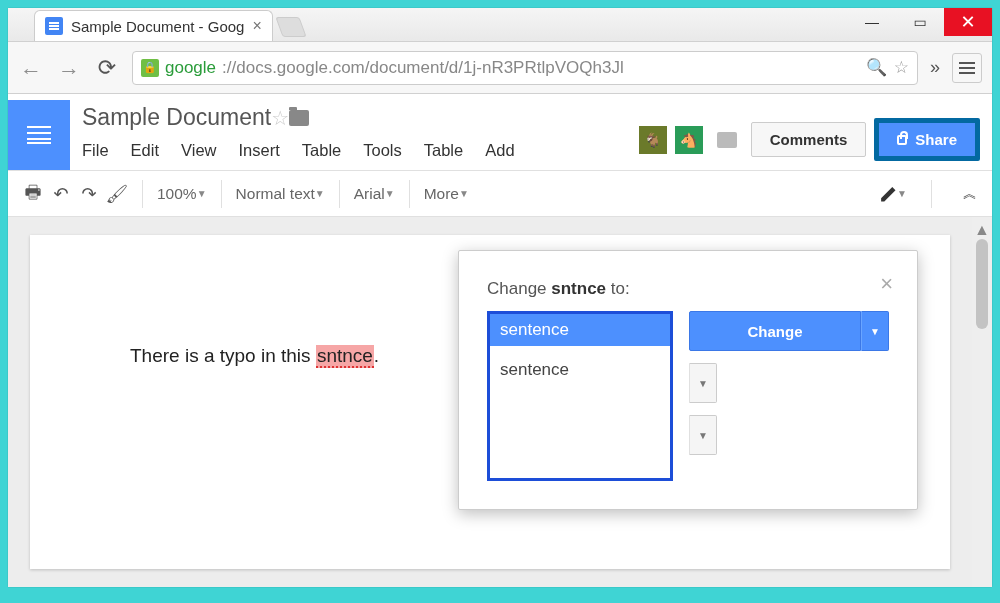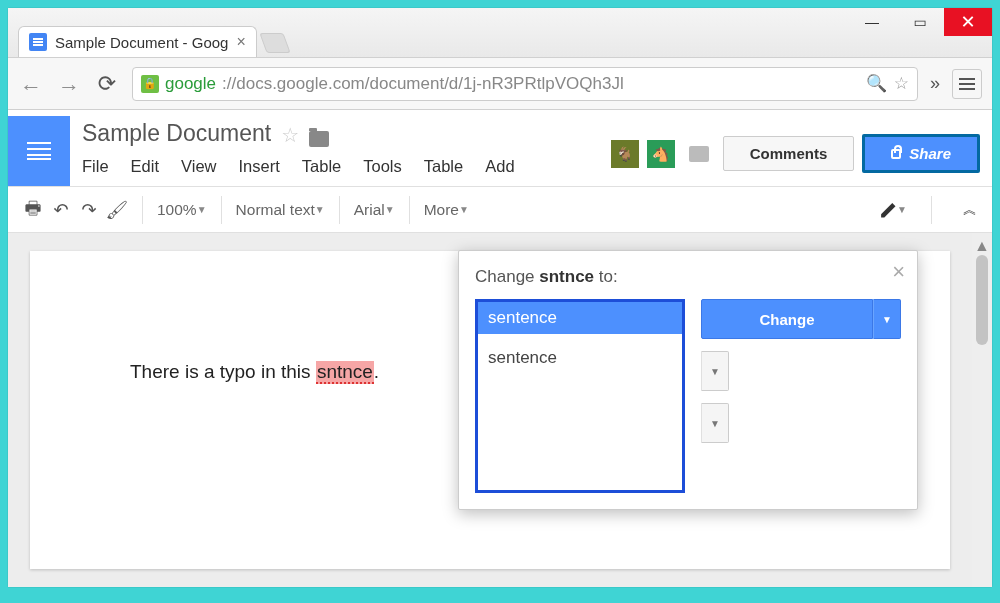--- a/index.html
+++ b/index.html
@@ -27,26 +27,26 @@
     display: flex;
     z-index: 10;
   }
   .win-btn {
     width: 48px; height: 28px;
     display:flex; align-items:center; justify-content:center;
     font-size: 14px; color:#333;
   }
   .win-close { background:#e81123; color:#fff; font-size:18px; }
   .tab-strip {
-    height: 50px;
+    height: 34px;
     background: linear-gradient(#f5f5f5,#e9e9e9);
     border-bottom: 1px solid #d0d0d0;
     display:flex;
     align-items:flex-end;
-    padding-left: 10px;
+    padding-left: 26px;
   }
   .tab {
     background:#fff;
     border: 1px solid #ccc;
     border-bottom: none;
     border-top-left-radius: 6px;
     border-top-right-radius: 6px;
     padding: 6px 10px;
     display:flex;
     align-items:center;
@@ -113,33 +113,33 @@
   }
   .docs-logo{
     width:62px;height:70px;background:#4d90fe;
     display:flex;align-items:center;justify-content:center;margin-right:12px;
     flex-shrink: 0;
   }
   .docs-logo-inner{width:24px;height:18px;border-top:2px solid #fff;border-bottom:2px solid #fff;position:relative;}
   .docs-logo-inner::before,.docs-logo-inner::after{content:"";position:absolute;left:0;right:0;height:2px;background:#fff;}
   .docs-logo-inner::before{top:4px;} .docs-logo-inner::after{top:10px;}
   .docs-middle{flex:1;display:flex;flex-direction:column;}
-  .doc-title-row{display:flex;align-items:flex-end;gap:10px;padding-top:4px;}
+  .doc-title-row{display:flex;align-items:center;padding-top:4px;}
   .doc-title{font-size:23px;color:#555;}
   .star{color:#ccc;font-size:20px;}
   .folder{width:20px;height:16px;background:#888;border-radius:2px;position:relative;}
   .folder::before{content:"";position:absolute;top:-3px;left:0;width:8px;height:3px;background:#888;border-radius:1px 1px 0 0;}
   .menu-row{display:flex;gap:22px;padding:10px 0 10px 0;font-size:16.5px;color:#333;}
   .right-cluster{display:flex;align-items:center;gap:8px;margin-left:auto;padding-top:18px;}
   .peer{width:28px;height:28px;display:flex;align-items:center;justify-content:center;color:#fff;font-size:14px;}
   .peer1{background:#6b7a2a;} .peer2{background:#2a9c58;}
   .chat-ic{width:20px;height:16px;background:#bbb;border-radius:2px;position:relative;margin:0 6px;}
   .btn{border:1px solid #ccc;background:#f7f7f7;color:#333;font-weight:bold;font-size:15px;
-       padding:8px 26px;border-radius:2px;}
-  .btn-share{background:#4d90fe;border:3px solid #0369a1;color:#fff;display:flex;align-items:center;gap:8px;font-style:italic;}
+       padding:8px 18px;border-radius:2px;}
+  .btn-share{background:#4d90fe;border:5px solid #0369a1;color:#fff;display:flex;align-items:center;gap:8px;}
   .lock-ic{width:10px;height:10px;border:2px solid #fff;border-radius:2px;position:relative;}
   .lock-ic::before{content:"";position:absolute;top:-6px;left:1px;width:4px;height:6px;border:2px solid #fff;border-bottom:none;border-radius:4px 4px 0 0;}
   
   .toolbar{
     height:46px;border-bottom:1px solid #e0e0e0;display:flex;align-items:center;
     padding:0 14px;gap:4px;color:#666;font-size:15.5px;
   }
   .tb-ic{width:22px;height:22px;display:flex;align-items:center;justify-content:center;color:#555;font-size:18px;}
   .tb-sep{width:1px;height:28px;background:#e0e0e0;margin:0 10px;}
   .tb-group{display:flex;align-items:center;gap:6px;}
@@ -154,21 +154,21 @@
     position:relative;padding:110px 100px;font-size:19px;color:#222;
   }
   .misspell{background:#f6a6a6;border-bottom:2px dotted #d33; padding:0 1px;}
   .v-scroll{width:20px;background:#eee;display:flex;flex-direction:column;align-items:center;padding:4px 0;}
   .v-thumb{width:12px;height:90px;background:#c3c3c3;border-radius:6px;}
   
   .spell-popup{
     position:absolute; left:450px; top:242px; width:460px; height:260px;
     background:#fff;border:1px solid #ccc;border-radius:2px;
     box-shadow:0 4px 16px rgba(0,0,0,.25);
-    display:flex; padding:16px; gap:16px;
+    display:flex; padding:28px; gap:16px;
   }
   .sp-left{flex:1;display:flex;flex-direction:column;}
   .sp-title{font-size:17px;color:#555;margin-bottom:12px;}
   .sp-title b{font-weight:bold;color:#333;}
   .sp-list{flex:1;border:3px solid #1d4ed8;overflow:hidden;}
   .sel{background:#4d90fe;color:#fff;padding:6px 10px;font-size:17px;}
   .opt{padding:14px 10px;font-size:17px;color:#444;}
   .sp-right{width:200px;display:flex;flex-direction:column;gap:12px;position:relative;}
   .close-x{position:absolute;top:-8px;right:-4px;color:#aaa;font-size:22px;}
   .split-btn{display:flex;width:100%;}

